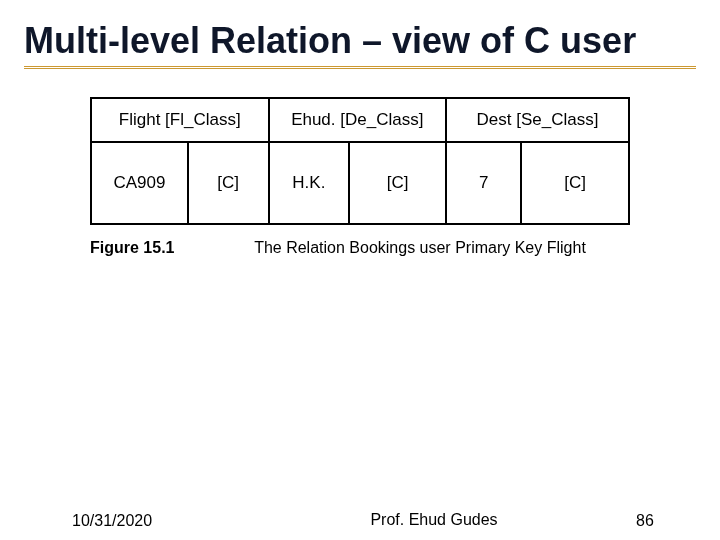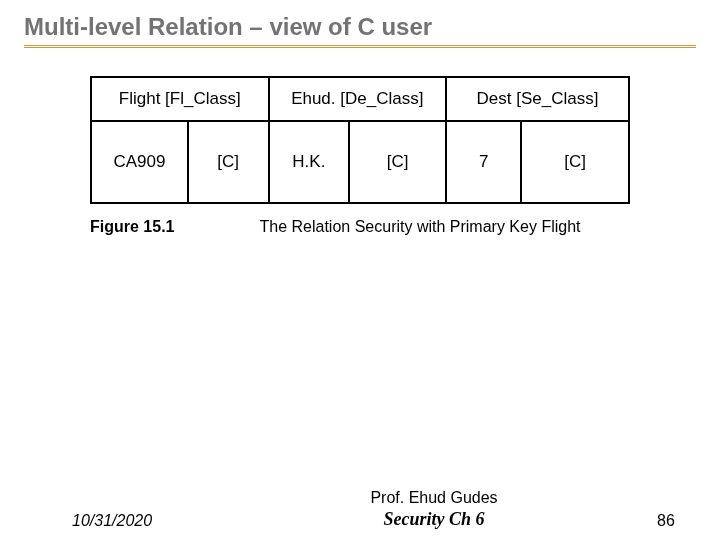--- a/index.html
+++ b/index.html
@@ -8,23 +8,23 @@
     width: 720px;
     height: 540px;
     background: #fff;
     font-family: Arial, sans-serif;
     position: relative;
     overflow: hidden;
   }
   .title {
     font-family: "Arial Black", Arial, sans-serif;
     font-weight: 900;
-    font-size: 24px;
-    color: #737373;
-    padding: 13px 24px 6px 24px;
+    font-size: 36px;
+    color: #0f172a;
+    padding: 20px 24px 6px 24px;
     letter-spacing: 0px;
   }
   .underline-wrap {
     padding: 0 24px 0 24px;
     margin-top: -2px;
   }
   .underline {
     border-bottom: 3px double #cc9933;
     height: 0;
   }
@@ -77,36 +77,35 @@
     left: 0;
     right: 0;
     bottom: 10px;
     padding: 0 24px 0 72px;
     display: flex;
     align-items: flex-end;
     font-size: 16px;
   }
   .footer-date {
     width: 160px;
-    font-style: italic;
   }
   .footer-center {
     flex: 1;
     text-align: center;
     line-height: 1.25;
   }
   .footer-center .course {
     font-style: italic;
     font-family: "Times New Roman", serif;
     font-weight: 700;
     font-size: 18px;
   }
   .footer-page {
     width: 60px;
-    text-align: center;
+    text-align: left;
   }
 </style>
 </head>
 <body>
 
 <div class="title">Multi-level Relation – view of C user</div>
 <div class="underline-wrap">
     <div class="underline"></div>
   </div>
 
@@ -135,23 +134,22 @@
         <td>[C]</td>
         <td>7</td>
         <td>[C]</td>
       </tr>
     </tbody>
   </table>
 </div>
 
 <div class="caption-row">
   <div class="caption-label">Figure 15.1</div>
-  <div class="caption-text">The Relation Security with Primary Key Flight</div>
+  <div class="caption-text">The Relation Bookings user Primary Key Flight</div>
 </div>
 
 <div class="footer">
   <div class="footer-date">10/31/2020</div>
   <div class="footer-center">
     <div>Prof. Ehud Gudes</div>
-    <div class="course">Security  Ch 6</div>
   </div>
   <div class="footer-page">86</div>
 </div>
 
 </body></html>

